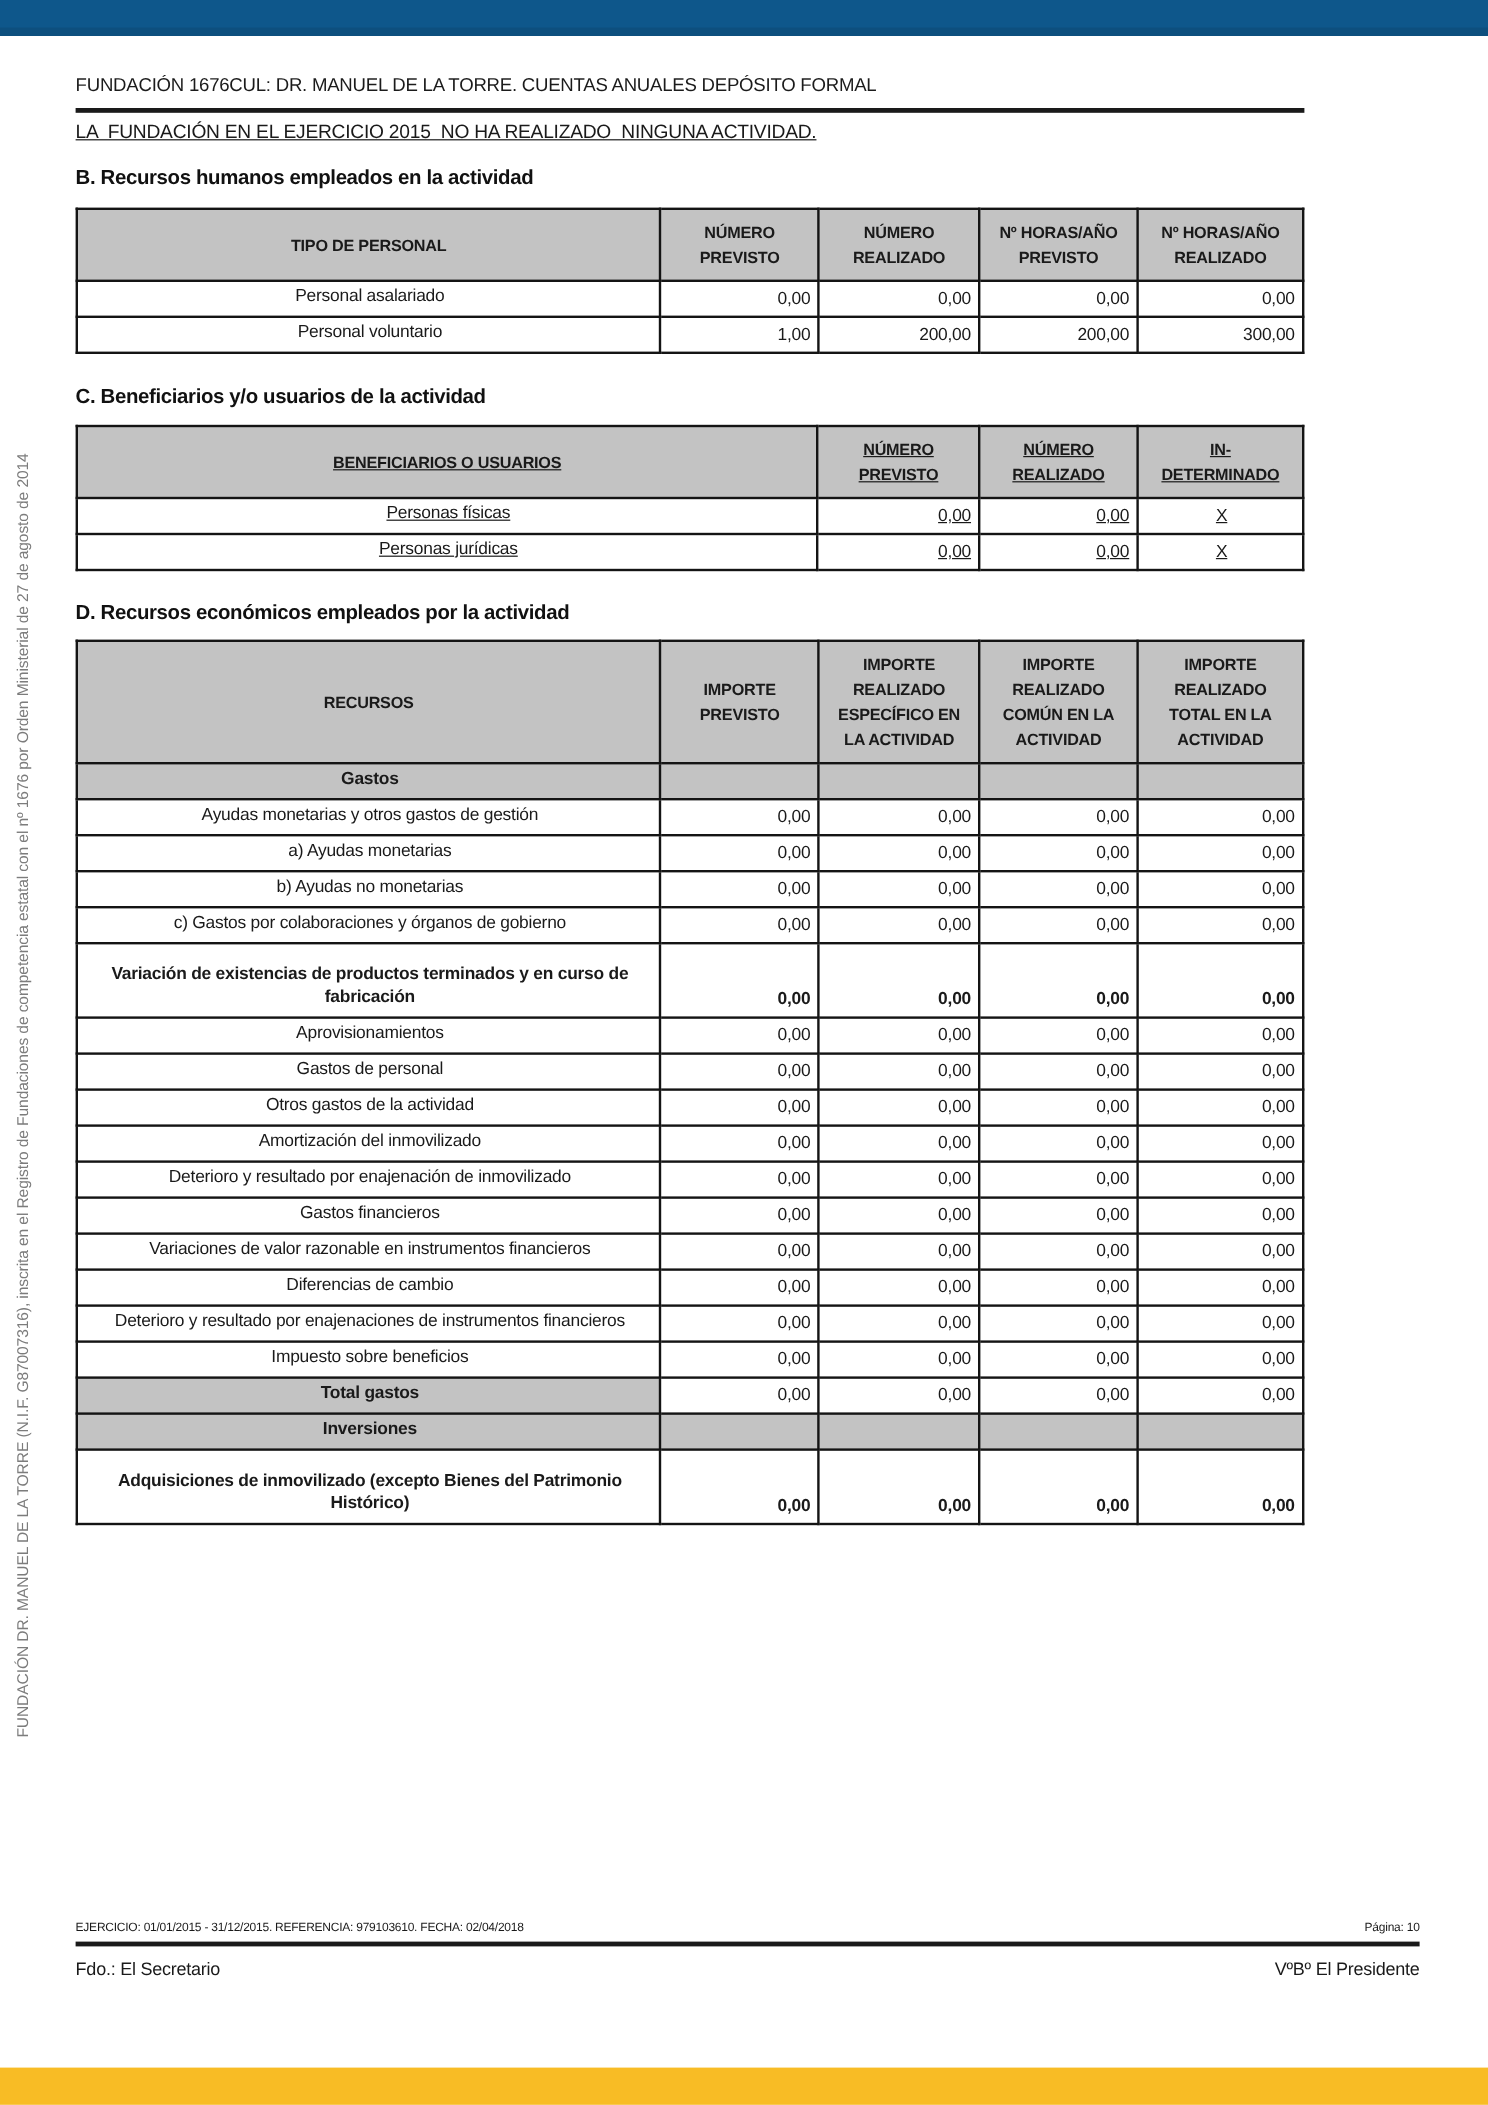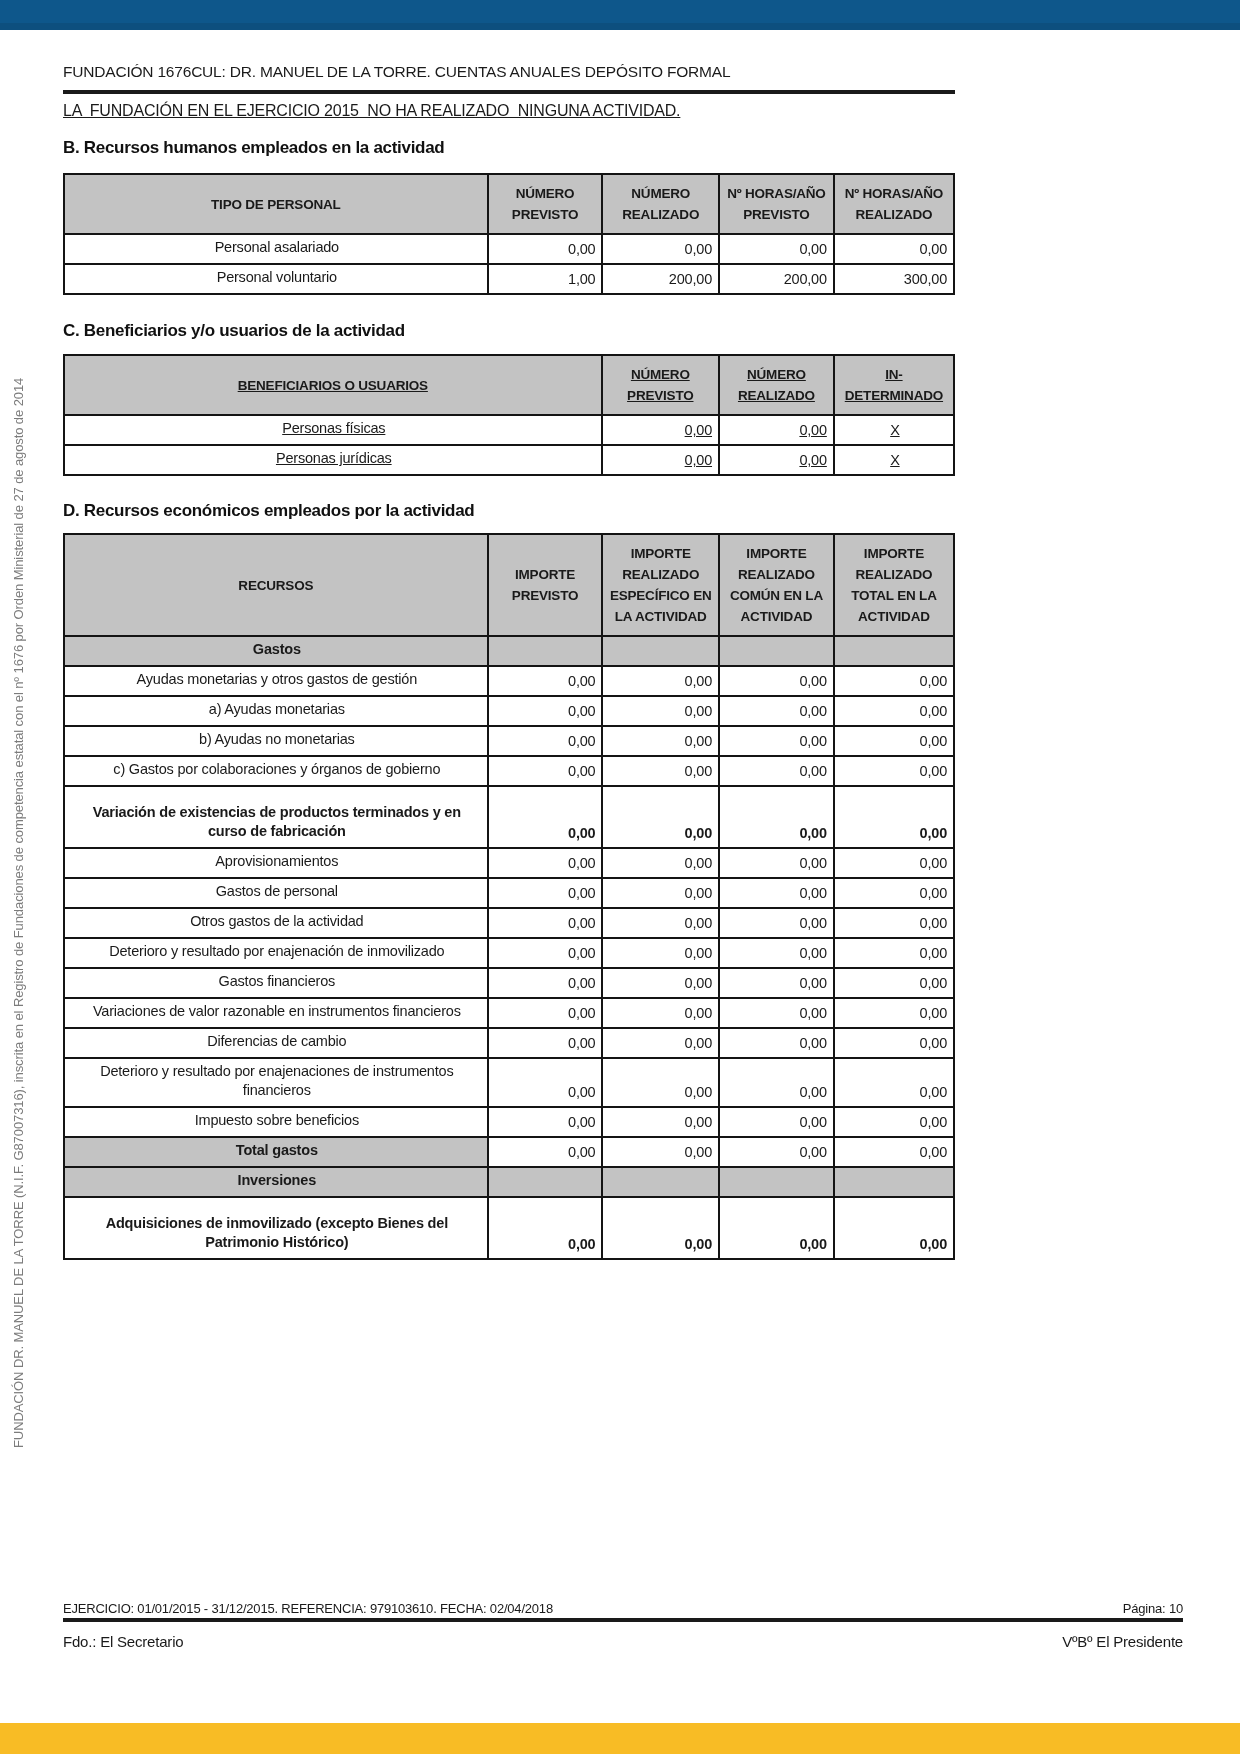--- a/index.html
+++ b/index.html
@@ -30,21 +30,21 @@
     position: absolute;
     left: 11px; top: 1448px;
     transform: rotate(-90deg);
     transform-origin: 0 0;
     white-space: nowrap;
     font-size: 13px;
     letter-spacing: -0.1px;
     color: #7c7c7c;
   }
 
-  .content { position: absolute; left: 63px; top: 30px; width: 892px; }
+  .content { position: absolute; left: 63px; top: 30px; width: 1024px; }
 
   .doc-title {
     margin-top: 32px;
     font-size: 15.5px;
     line-height: 19px;
     color: #1b1b1b;
     white-space: pre-wrap;
   }
   .title-rule {
     margin-top: 9px;
@@ -114,21 +114,21 @@
   }
   .signatures {
     position: absolute; left: 63px; width: 1120px; top: 1633px;
     display: flex; justify-content: space-between;
     font-size: 15px;
     text-align: right;
   }
   .refline {
     position: absolute; left: 63px; width: 1120px; top: 1601px;
     display: flex; justify-content: space-between;
-    font-size: 13px;
+    font-size: 10px;
   }
 </style>
 </head>
 <body>
 
 <div class="page">
 
   <div class="topbar"></div>
 
   <div class="sidenote">FUNDACIÓN DR. MANUEL DE LA TORRE (N.I.F. G87007316), inscrita en el Registro de Fundaciones de competencia estatal con el nº 1676 por Orden Ministerial de 27 de agosto de 2014</div>
@@ -299,20 +299,27 @@
             <td class="num">0,00</td>
           </tr>
           <tr>
             <td class="lbl">Otros gastos de la actividad</td>
             <td class="num">0,00</td>
             <td class="num">0,00</td>
             <td class="num">0,00</td>
             <td class="num">0,00</td>
           </tr>
           <tr>
+            <td class="lbl">Amortización del inmovilizado</td>
+            <td class="num">0,00</td>
+            <td class="num">0,00</td>
+            <td class="num">0,00</td>
+            <td class="num">0,00</td>
+          </tr>
+          <tr>
             <td class="lbl">Deterioro y resultado por enajenación de inmovilizado</td>
             <td class="num">0,00</td>
             <td class="num">0,00</td>
             <td class="num">0,00</td>
             <td class="num">0,00</td>
           </tr>
           <tr>
             <td class="lbl">Gastos financieros</td>
             <td class="num">0,00</td>
             <td class="num">0,00</td>

